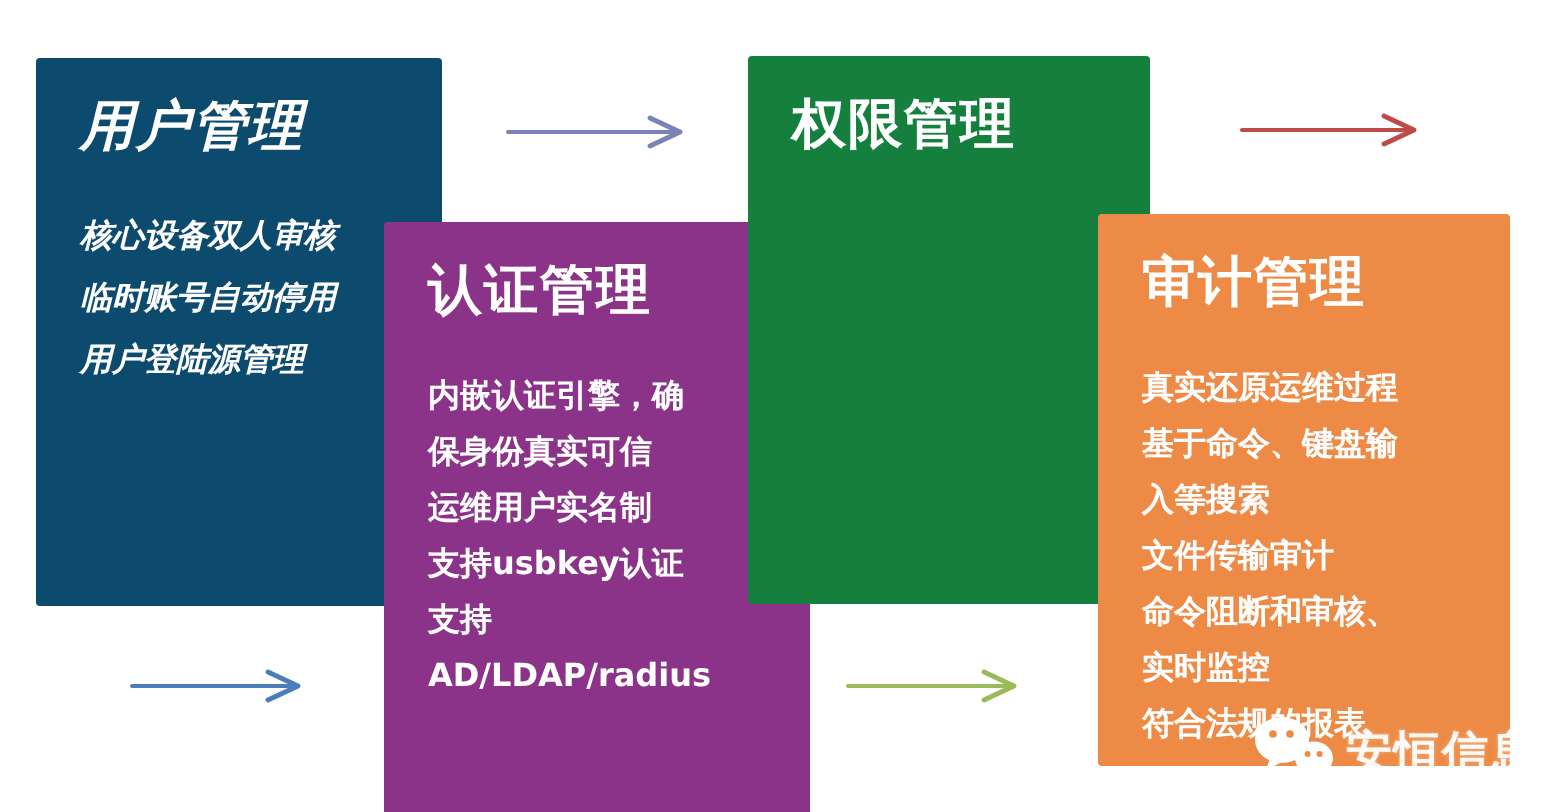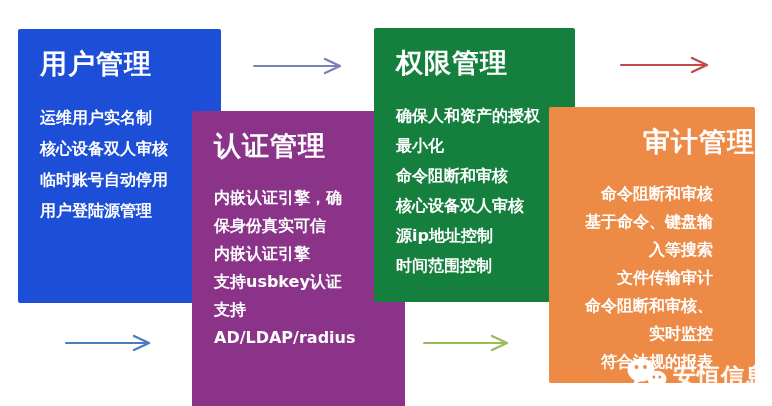--- a/index.html
+++ b/index.html
@@ -15,21 +15,21 @@
   .card {
     position: absolute;
     box-sizing: border-box;
     padding: 18px 0 0 22px;
     border-radius: 2px;
     color: #ffffff;
   }
   .card-user  { left: 18px;  top: 29px;  width: 203px; height: 274px; z-index: 1; }
   .card-auth  { left: 192px; top: 111px; width: 213px; height: 334px; z-index: 2; }
   .card-perm  { left: 374px; top: 28px;  width: 201px; height: 274px; z-index: 3; }
-  .card-audit { left: 549px; top: 107px; width: 206px; height: 276px; z-index: 4; text-align: right; }
+  .card-audit { left: 549px; top: 107px; width: 206px; height: 276px; z-index: 4; }
   .card-title {
     margin: 0 0 21px 0;
     font-size: 27px;
     line-height: 34px;
     font-weight: 700;
     letter-spacing: 1px;
     color: #ffffff;
   }
   .card-items { font-size: 16px; font-weight: 600; }
   .card-user  .card-items { padding-right: 36px; }
@@ -61,55 +61,47 @@
     color: rgba(255, 255, 255, 0.93);
     letter-spacing: 1px;
     text-shadow: 0 0 2px rgba(255,255,255,0.35);
   }
 </style>
 </head>
 <body>
 
 <div class="canvas">
 
-  <section class="card card-user" style="background-color: #1d4ed8;">
+  <section class="card card-user" style="background-color: #0c4a6e; font-style: italic;">
     <h2 class="card-title">用户管理</h2>
     <div class="card-items">
-      <div class="card-item">运维用户实名制</div>
       <div class="card-item">核心设备双人审核</div>
       <div class="card-item">临时账号自动停用</div>
       <div class="card-item">用户登陆源管理</div>
     </div>
   </section>
 
   <section class="card card-auth" style="background-color: rgb(138, 51, 136);">
     <h2 class="card-title">认证管理</h2>
     <div class="card-items">
       <div class="card-item">内嵌认证引擎，确保身份真实可信</div>
-      <div class="card-item">内嵌认证引擎</div>
+      <div class="card-item">运维用户实名制</div>
       <div class="card-item">支持usbkey认证</div>
       <div class="card-item">支持AD/LDAP/radius</div>
     </div>
   </section>
 
   <section class="card card-perm" style="background-color: #15803d;">
     <h2 class="card-title">权限管理</h2>
-    <div class="card-items">
-      <div class="card-item">确保人和资产的授权最小化</div>
-      <div class="card-item">命令阻断和审核</div>
-      <div class="card-item">核心设备双人审核</div>
-      <div class="card-item">源ip地址控制</div>
-      <div class="card-item">时间范围控制</div>
-    </div>
   </section>
 
   <section class="card card-audit" style="background-color: rgb(237, 138, 69);">
     <h2 class="card-title">审计管理</h2>
     <div class="card-items">
-      <div class="card-item">命令阻断和审核</div>
+      <div class="card-item">真实还原运维过程</div>
       <div class="card-item">基于命令、键盘输入等搜索</div>
       <div class="card-item">文件传输审计</div>
       <div class="card-item">命令阻断和审核、实时监控</div>
       <div class="card-item">符合法规的报表</div>
     </div>
   </section>
 
   <svg class="arrow arrow-1" width="97" height="18" viewBox="0 0 97 18">
     <line x1="2" y1="9" x2="85" y2="9" stroke-width="2" stroke-linecap="round" stroke="#7b82b5"></line>
     <path d="M73 2 L88 9 L73 16" fill="none" stroke-width="2.4" stroke-linecap="round" stroke-linejoin="round" stroke="#7b82b5"></path>

